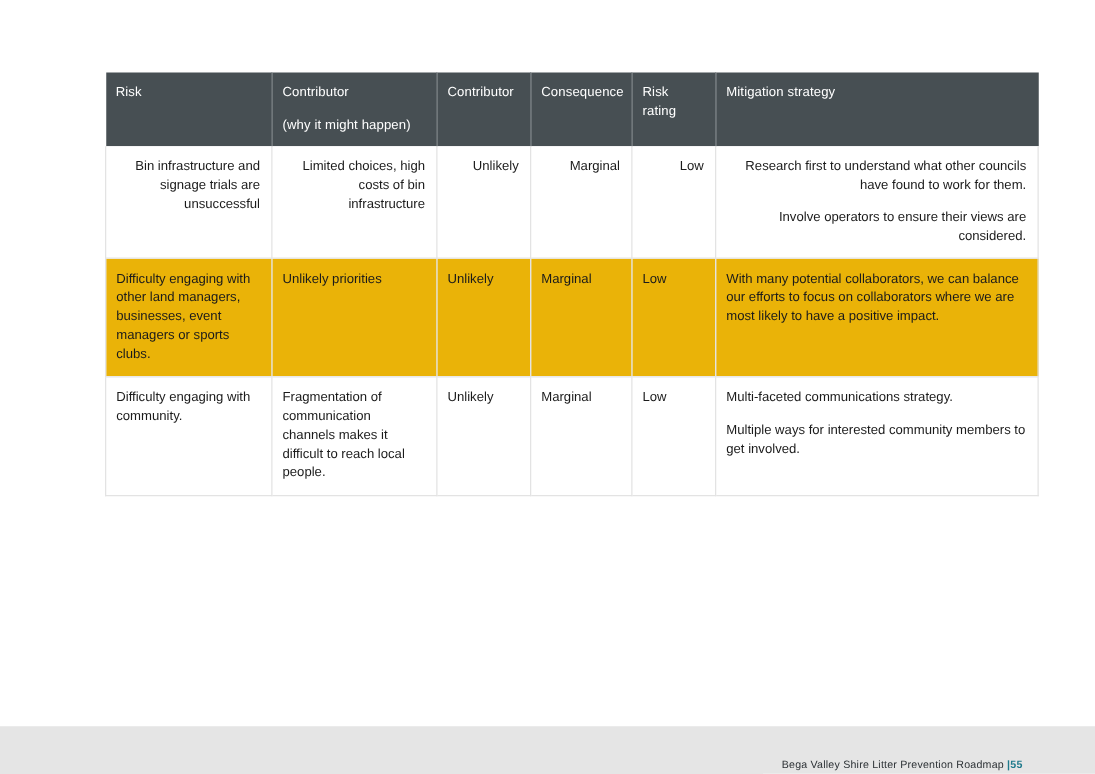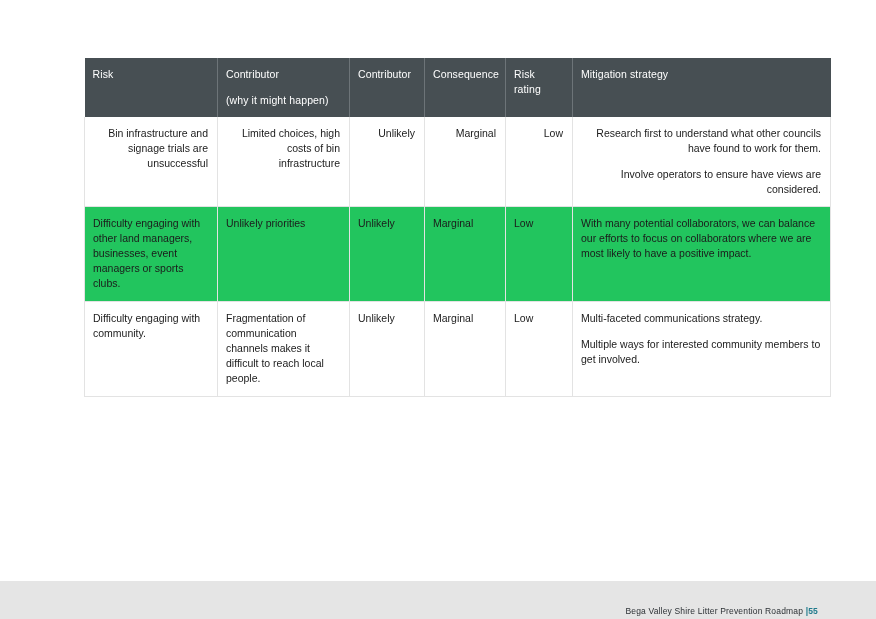--- a/index.html
+++ b/index.html
@@ -78,21 +78,21 @@
     background: #ffffff;
   }
   table.risk-table tbody td:first-child {
     border-left: 1px solid #e3e3e3;
   }
   table.risk-table tbody td:last-child {
     border-right: 1px solid #e3e3e3;
     margin-top: 40px;
   }
   table.risk-table tbody tr.shaded td {
-    background: #22c55e;
+    background: #eab308;
   }
 
   table.risk-table tbody tr.r1 td { height: 58px; text-align: right; }
   table.risk-table tbody tr.r2 td { height: 74px; }
   table.risk-table tbody tr.r3 td { height: 74px; }
 
   .cell-p {
     margin: 0;
   }
   .cell-p + .cell-p {
@@ -175,21 +175,21 @@
             <p class="cell-p">Unlikely</p>
           </td>
           <td>
             <p class="cell-p">Marginal</p>
           </td>
           <td>
             <p class="cell-p">Low</p>
           </td>
           <td>
             <p class="cell-p">Research first to understand what other councils have found to work for them.</p>
-            <p class="cell-p">Involve operators to ensure have views are considered.</p>
+            <p class="cell-p">Involve operators to ensure their views are considered.</p>
           </td>
         </tr>
 
         <tr class="r2 shaded">
           <td>
             <p class="cell-p">Difficulty engaging with other land managers, businesses, event managers or sports clubs.</p>
           </td>
           <td>
             <p class="cell-p">Unlikely priorities</p>
           </td>

